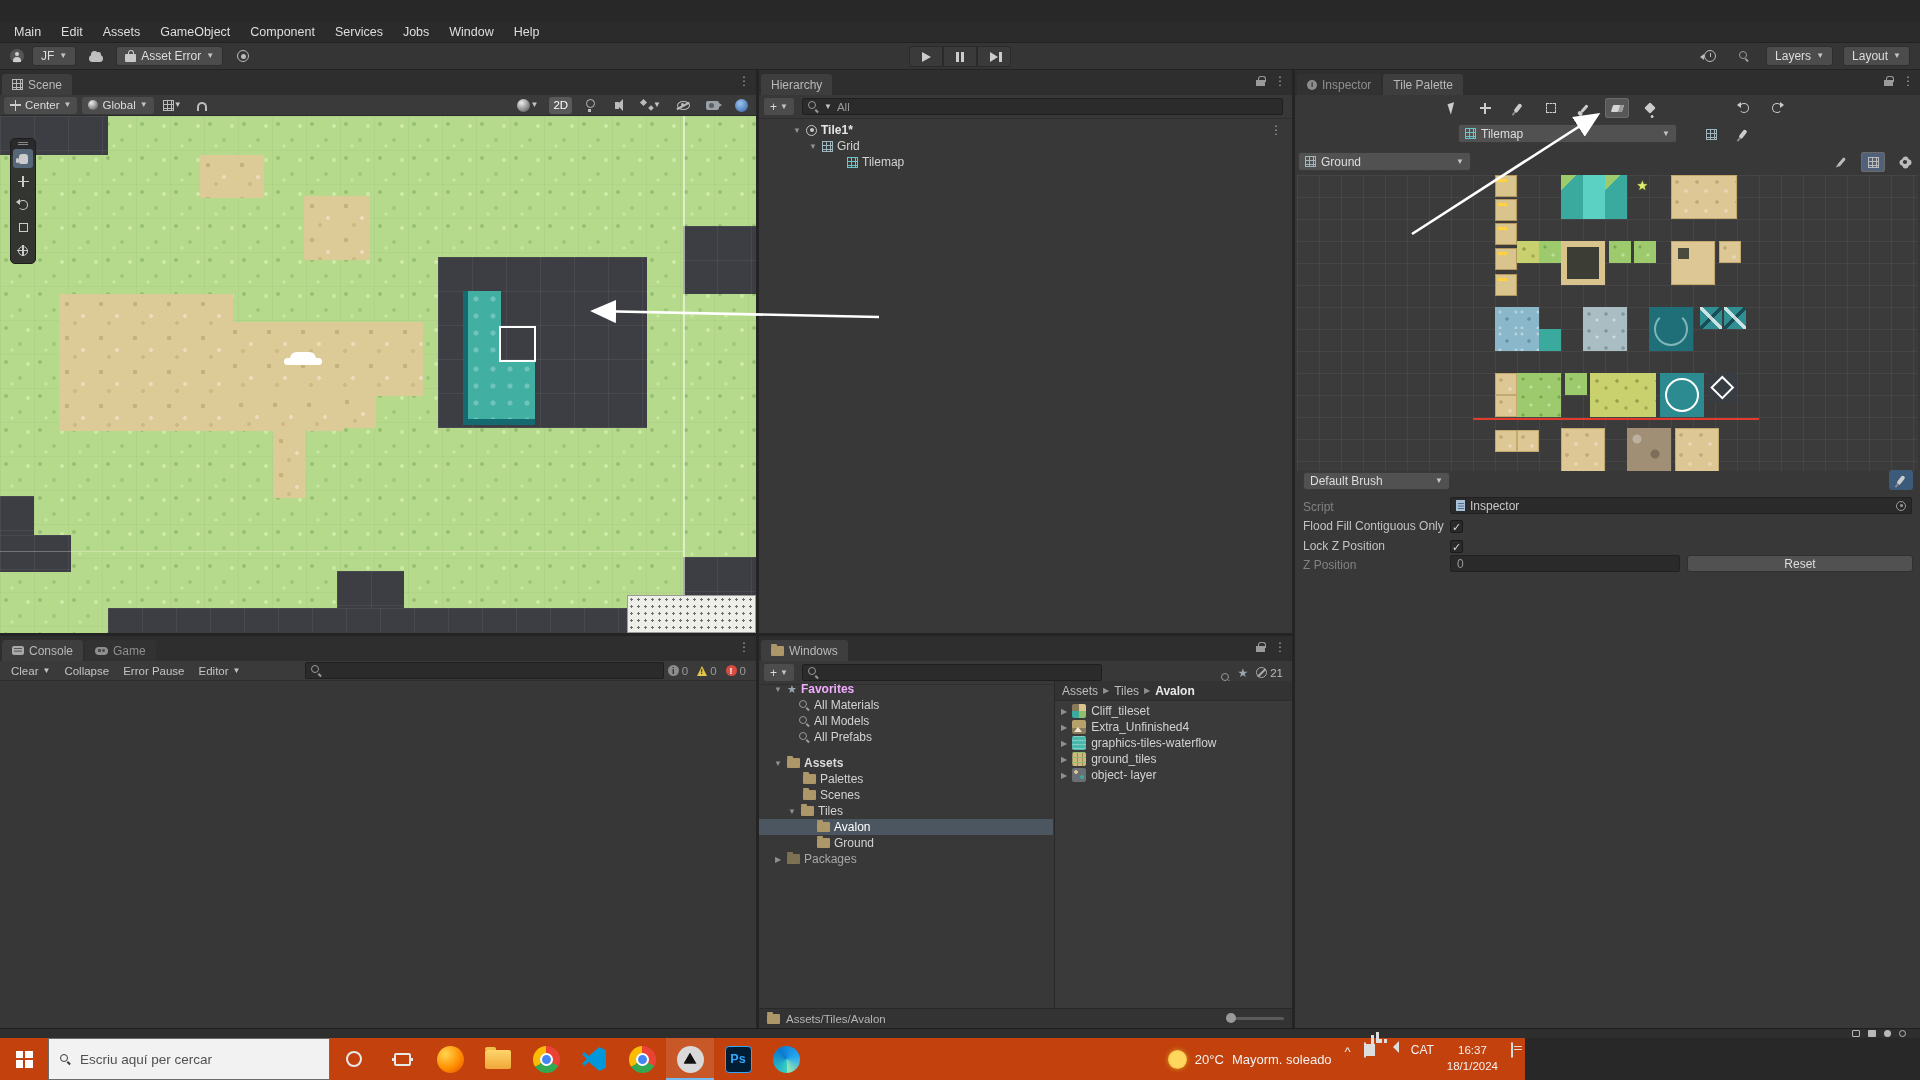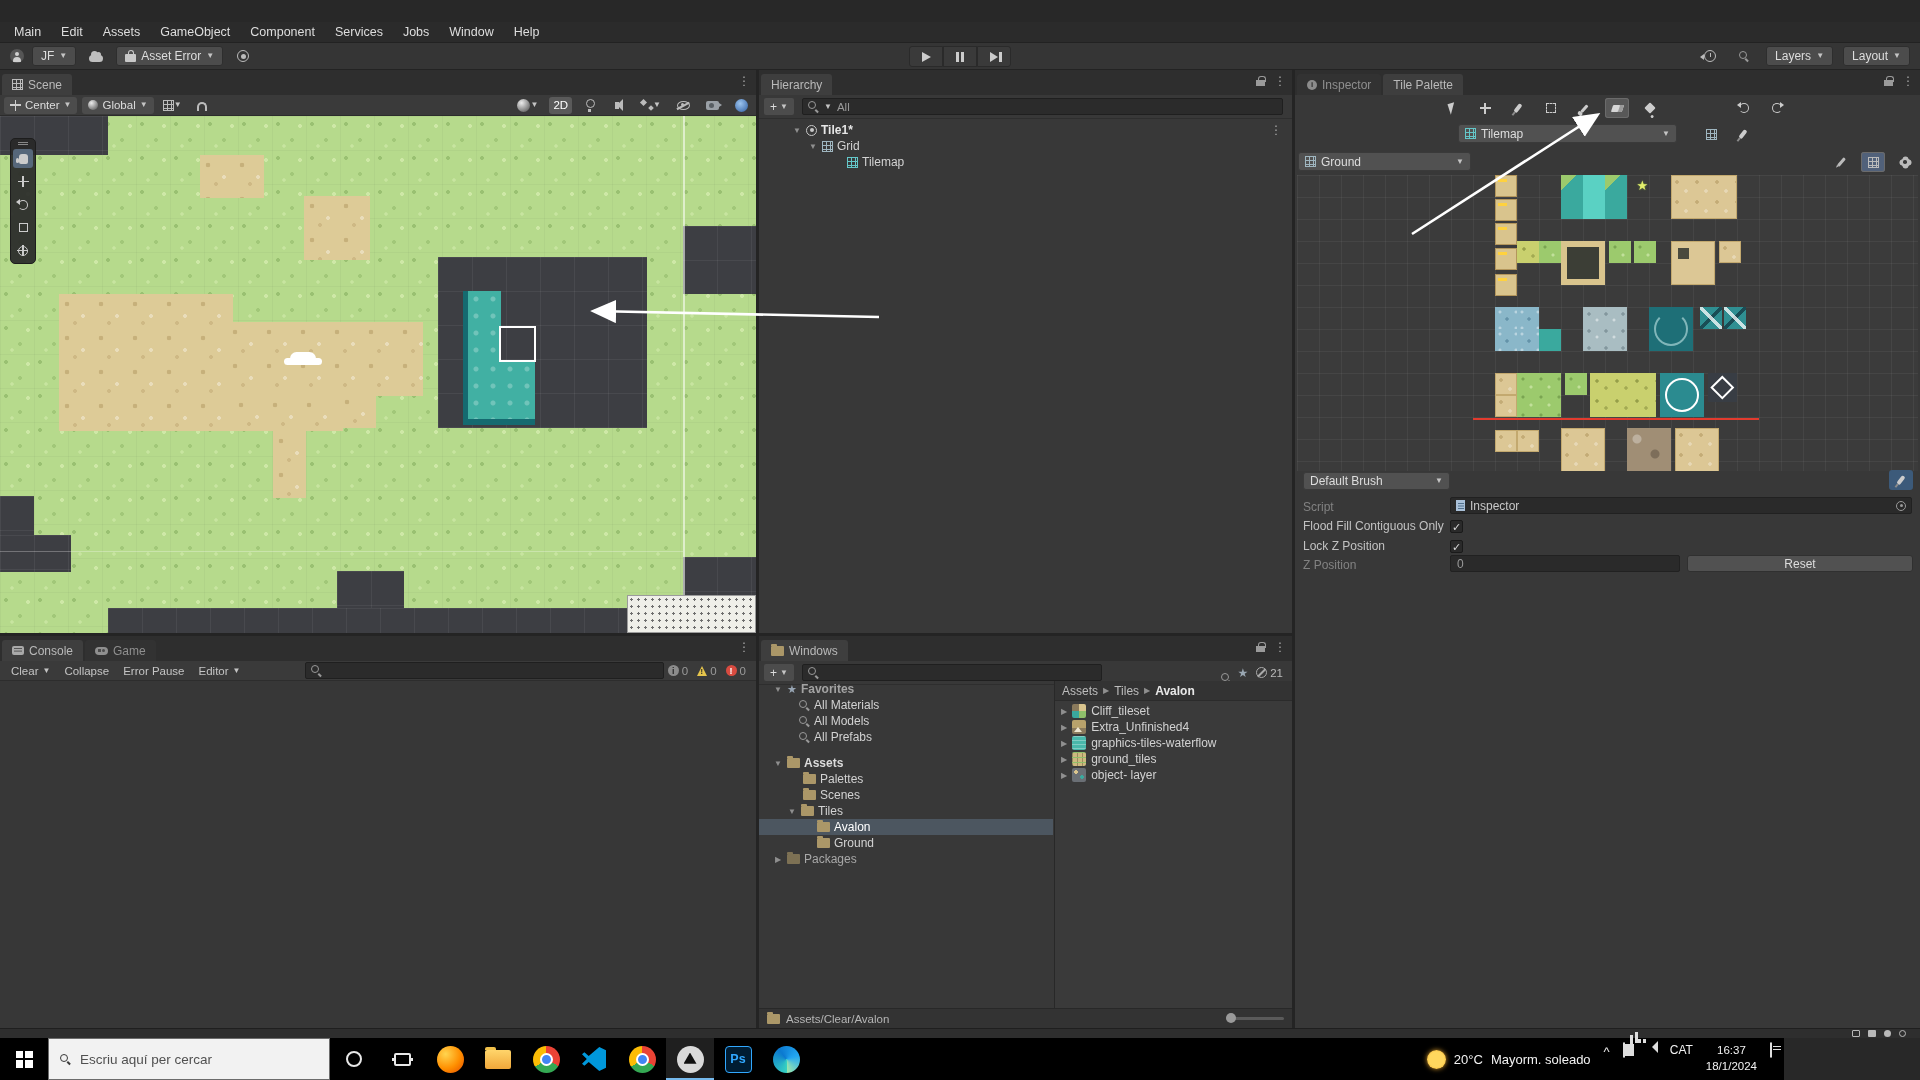--- a/index.html
+++ b/index.html
@@ -156,21 +156,21 @@
   .txt-field{background:#2a2a2a;border:1px solid #212121;border-radius:2px;height:17px;display:flex;align-items:center;padding:0 6px;color:#9a9a9a}
   .reset-btn{position:absolute;left:392px;width:226px;height:17px;background:#515151;border:1px solid #303030;border-radius:3px;display:flex;align-items:center;justify-content:center;color:#ddd;font-size:12px}
 
   
   #statusbar{position:absolute;top:1028px;left:0;width:1920px;height:10px;background:#2e2e2e;border-top:1px solid #1f1f1f;display:flex;justify-content:flex-end;align-items:center;gap:8px;padding-right:14px}
   .st-ic{width:8px;height:7px;background:#b9b9b9;border-radius:1px}
   .st-ic.round{border-radius:50%;width:7px}
   .st-ic.hollow{background:transparent;border:1.5px solid #b9b9b9}
 
   
-  #taskbar{position:absolute;top:1038px;left:0;width:1784px;height:42px;background:#000000;display:flex;align-items:center;z-index:40}
+  #taskbar{position:absolute;top:1038px;left:0;width:1525px;height:42px;background:#c2410c;display:flex;align-items:center;z-index:40}
   .tslot{width:48px;height:42px;display:flex;align-items:center;justify-content:center;position:relative;flex:none}
   .tslot.active{background:rgba(255,255,255,.12);box-shadow:inset 0 -2px 0 #76b9ed}
   #tb-search{width:282px;height:42px;background:#f2f2f2;border:1px solid #6c6c6c;display:flex;align-items:center;gap:9px;padding:0 11px;flex:none}
   #tb-search input{border:none;outline:none;background:transparent;font-family:"Liberation Sans",sans-serif;font-size:13.5px;color:#444;width:100%}
   #tb-search input::placeholder{color:#505050}
   #tray{margin-left:auto;display:flex;gap:13px;padding-right:12px;color:#ececec}
   #weather{display:flex;align-items:center;gap:8px;font-size:13px;color:#f2f2f2}
   #clock{text-align:center;font-size:11.5px;line-height:1.35;color:#f2f2f2}
 
   
@@ -598,21 +598,21 @@
                 <span class="i-slash"></span>
                 <span style="font-size:11.5px;color:#bbb">21</span>
               </span>
           </div>
         </div>
 
         <div id="proj-tree">
           <div class="trow" style="padding-left:14px">
             <span class="arr">▼</span>
             <span class="i-star">★</span>
-            <b style="color:#a3a3a3">Favorites</b>
+            <b style="color:#f0abfc">Favorites</b>
           </div>
           <div class="trow" style="padding-left:40px">
             <span class="i-mag"></span>
               <span>All Materials</span>
           </div>
           <div class="trow" style="padding-left:40px">
             <span class="i-mag"></span>
               <span>All Models</span>
           </div>
           <div class="trow" style="padding-left:40px">
@@ -685,21 +685,21 @@
             <div class="frow">
               <span class="arr" style="font-size:8px;color:#8f8f8f">▶</span>
               <span class="fi fi-obj"></span>
               <span>object- layer</span>
             </div>
           </div>
         </div>
 
         <div id="proj-footer">
           <span class="i-folder"></span>
-          <span>Assets/Clear/Avalon</span>
+          <span>Assets/Tiles/Avalon</span>
           <div id="zoom-slider">
               <div class="thumb"></div>
             </div>
         </div>
       </div>
     </div>
 
     <div id="col-right">
       <div class="tabs">
         <div class="tab inactive">

